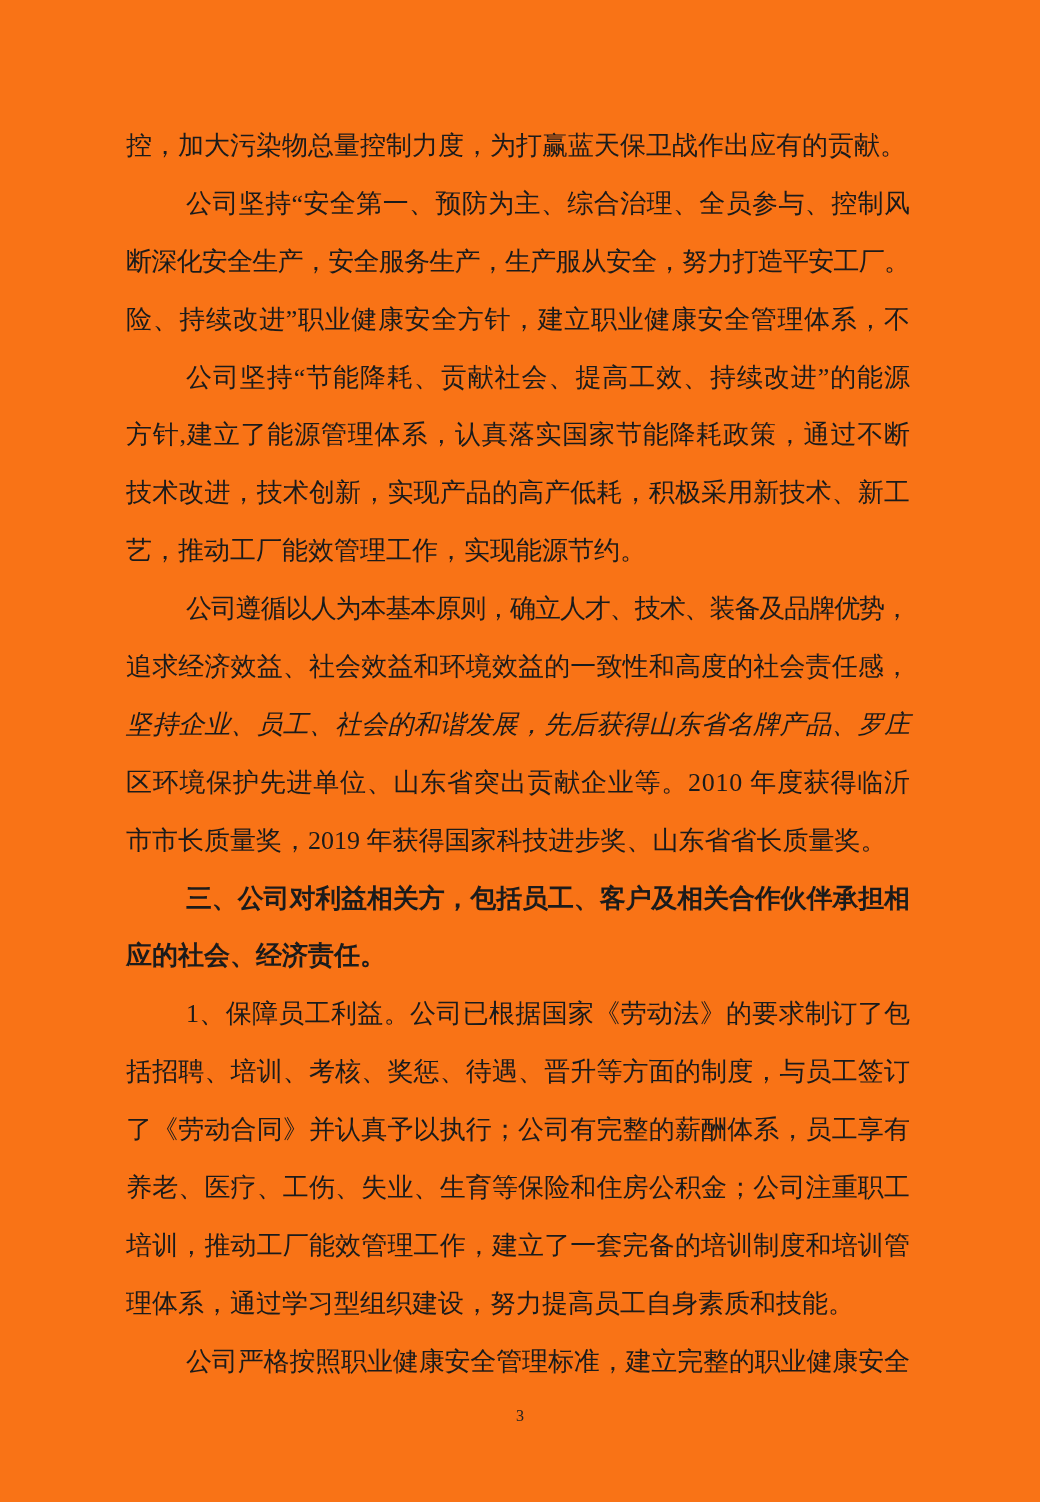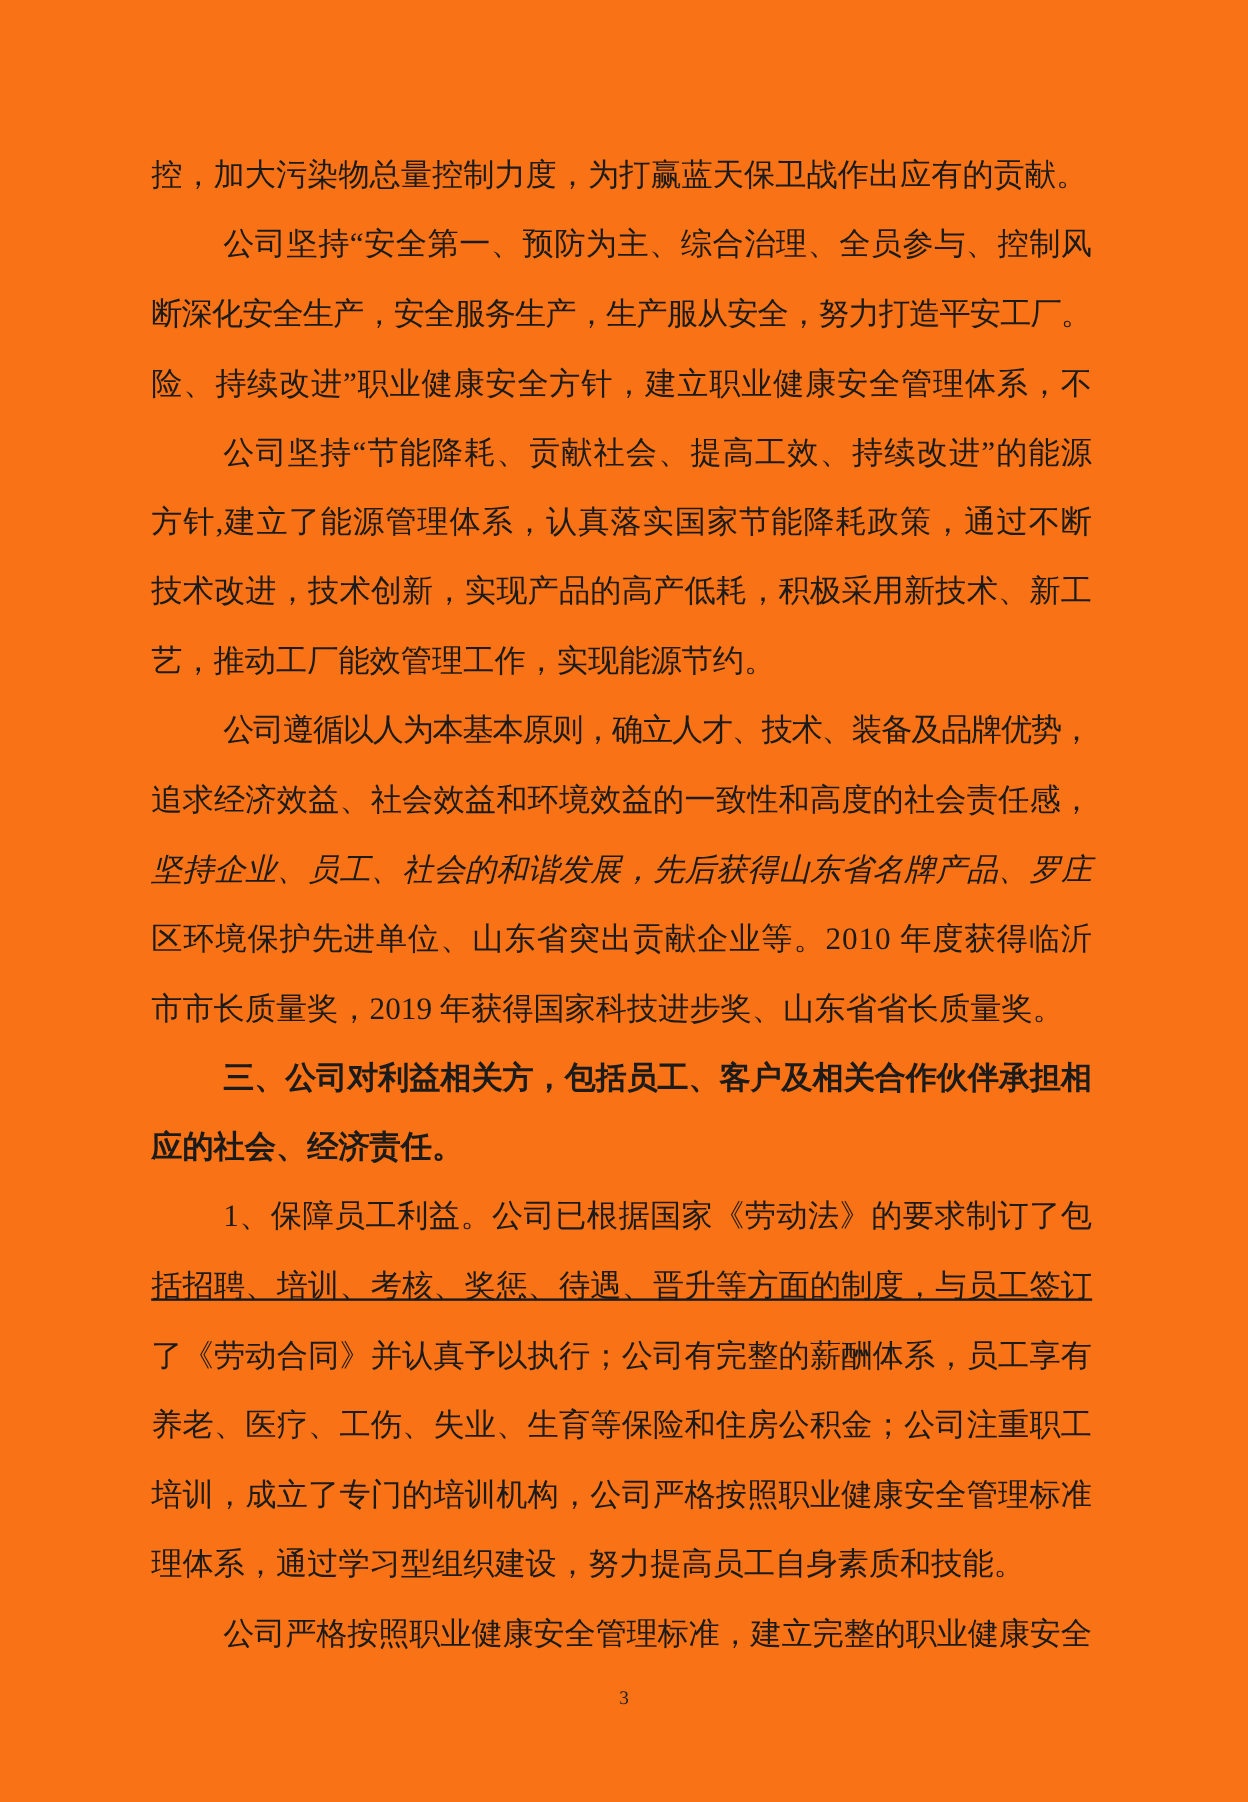--- a/index.html
+++ b/index.html
@@ -73,24 +73,24 @@
         <div class="line fill"><span class="line-text" style="letter-spacing: 0.137931px; font-style: italic;">坚持企业、员工、社会的和谐发展，先后获得山东省名牌产品、罗庄</span></div>
         <div class="line fill"><span class="line-text" style="letter-spacing: 0.758065px;">区环境保护先进单位、山东省突出贡献企业等。2010 年度获得临沂</span></div>
         <div class="line"><span class="line-text" style="letter-spacing: 0px;">市市长质量奖，2019 年获得国家科技进步奖、山东省省长质量奖。</span></div>
       </div>
       <div class="paragraph para-bold">
         <div class="line fill indent"><span class="line-text" style="letter-spacing: -0.148148px;">三、公司对利益相关方，包括员工、客户及相关合作伙伴承担相</span></div>
         <div class="line"><span class="line-text" style="letter-spacing: 0px;">应的社会、经济责任。</span></div>
       </div>
       <div class="paragraph">
         <div class="line fill indent"><span class="line-text" style="letter-spacing: 0.333333px;">1、保障员工利益。公司已根据国家《劳动法》的要求制订了包</span></div>
-        <div class="line fill"><span class="line-text" style="letter-spacing: 0.137931px; text-decoration: underline;">括招聘、培训、考核、奖惩、待遇、晋升等方面的制度，与员工签订</span></div>
+        <div class="line fill"><span class="line-text" style="letter-spacing: 0.137931px;">括招聘、培训、考核、奖惩、待遇、晋升等方面的制度，与员工签订</span></div>
         <div class="line fill"><span class="line-text" style="letter-spacing: 0.137931px;">了《劳动合同》并认真予以执行；公司有完整的薪酬体系，员工享有</span></div>
         <div class="line fill"><span class="line-text" style="letter-spacing: 0.137931px;">养老、医疗、工伤、失业、生育等保险和住房公积金；公司注重职工</span></div>
-        <div class="line fill"><span class="line-text" style="letter-spacing: 0.137931px;">培训，成立了专门的培训机构，公司严格按照职业健康安全管理标准</span></div>
+        <div class="line fill"><span class="line-text" style="letter-spacing: 0.137931px;">培训，推动工厂能效管理工作，建立了一套完备的培训制度和培训管</span></div>
         <div class="line"><span class="line-text" style="letter-spacing: 0px;">理体系，通过学习型组织建设，努力提高员工自身素质和技能。</span></div>
       </div>
       <div class="paragraph">
         <div class="line fill indent"><span class="line-text" style="letter-spacing: -0.148148px;">公司严格按照职业健康安全管理标准，建立完整的职业健康安全</span></div>
       </div>
     </div>
   <div class="footer">3</div>
 </div>
 
 </body></html>

